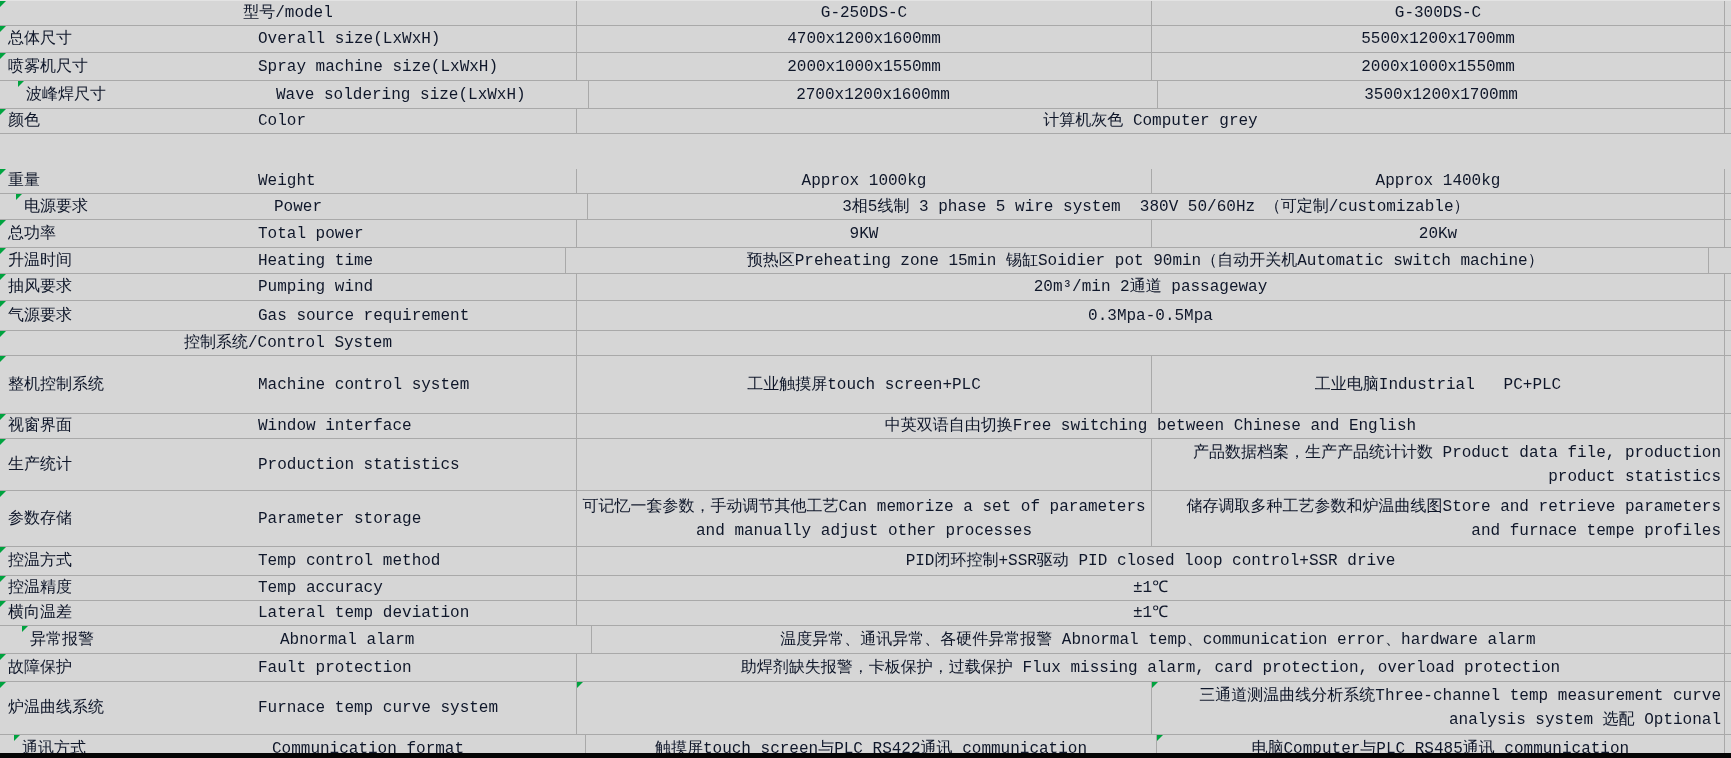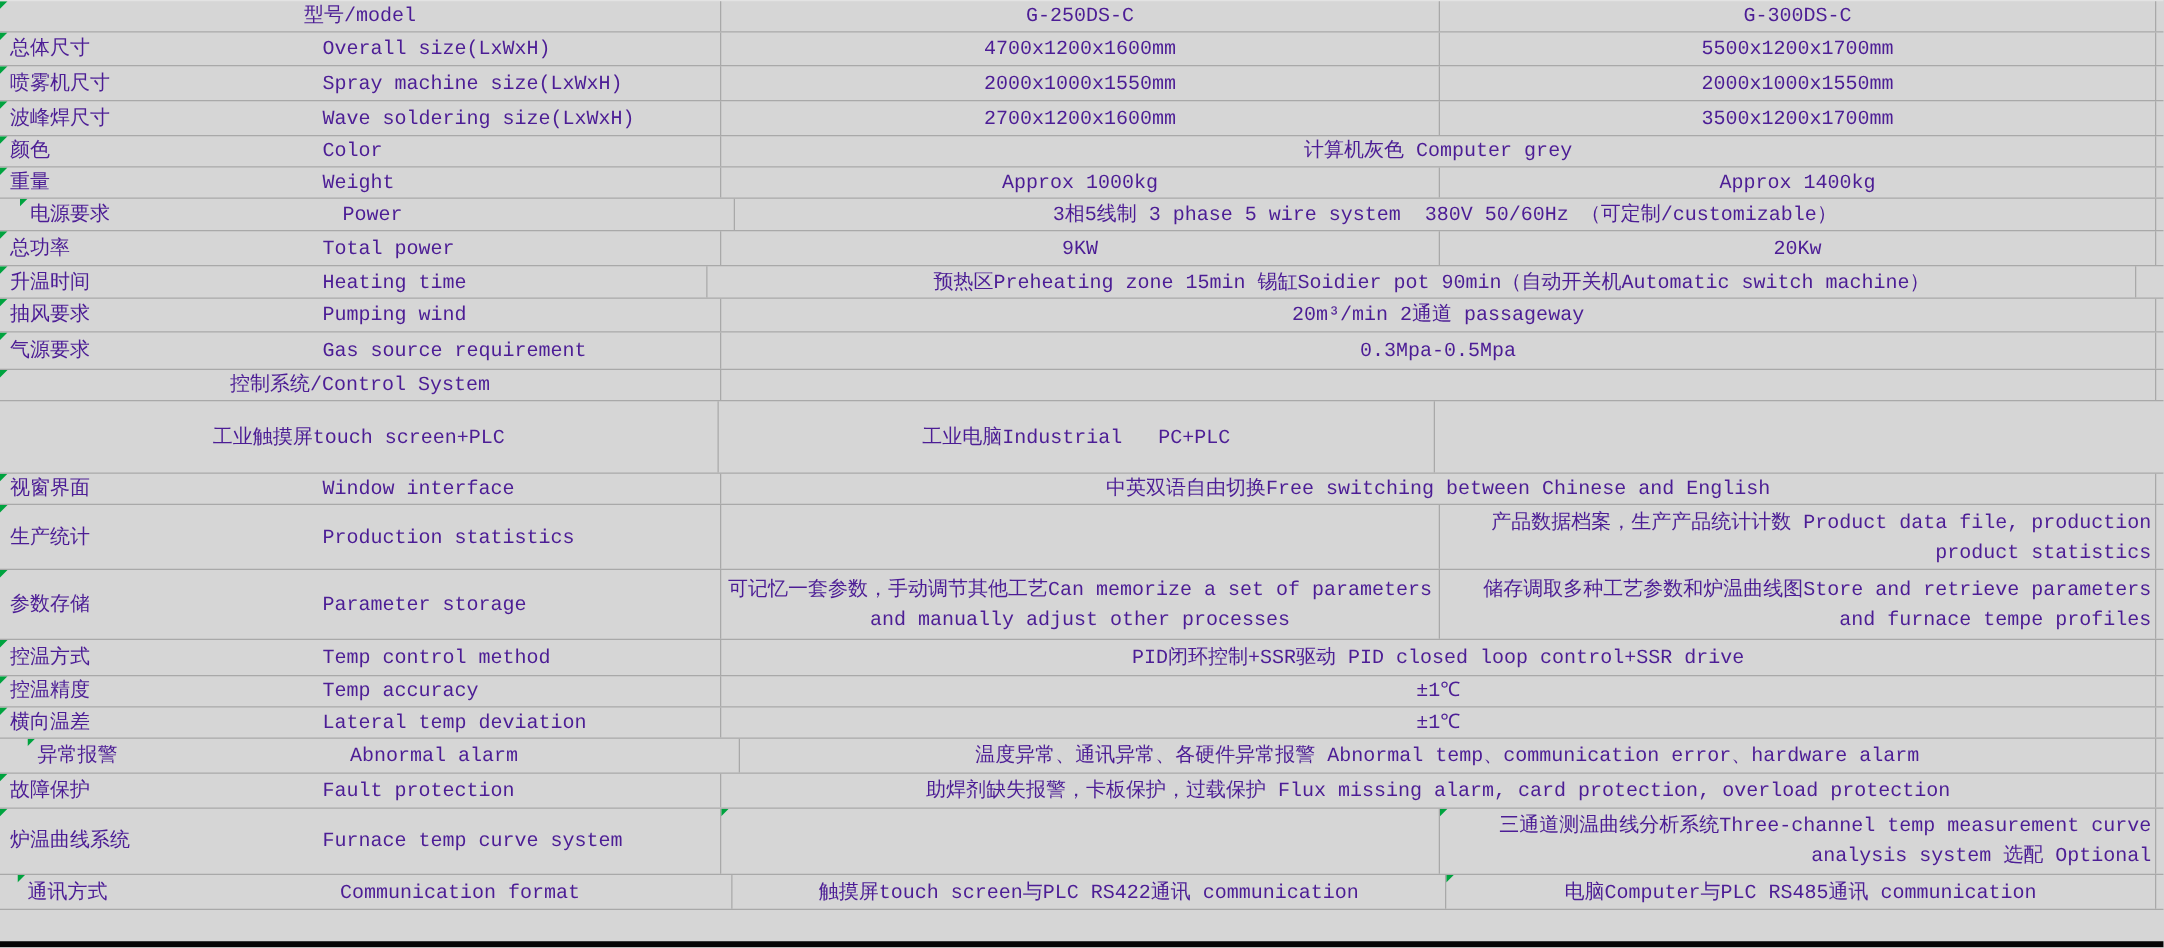--- a/index.html
+++ b/index.html
@@ -1,18 +1,18 @@
 <!DOCTYPE html>
 <html><head>
 <meta charset="utf-8">
 <style>
   html,body{margin:0;padding:0;background:#d6d6d6;}
   #screen{
     position:relative;width:1731px;height:758px;overflow:hidden;
-    background:#d6d6d6;color:#4c1d95;
+    background:#d6d6d6;color:#0f172a;
     font-family:"Liberation Mono","DejaVu Sans Mono",monospace;
     font-size:16px;
   }
   .table{position:absolute;top:0;left:0;width:1731px;border-top:1px solid #e3e3e3;}
   .row{display:flex;box-sizing:border-box;width:1731px;border-bottom:1px solid #a9a9a9;}
   .cell{
     position:relative;box-sizing:border-box;display:flex;align-items:center;
     justify-content:center;text-align:center;line-height:24px;overflow:hidden;
     padding:0 3px;
   }
@@ -67,21 +67,21 @@
           <span class="en">Spray machine size(LxWxH)</span>
         </div>
         <div class="cell v1">
           <span>2000x1000x1550mm</span>
         </div>
         <div class="cell v2">
           <span>2000x1000x1550mm</span>
         </div>
         <div class="cell sliver"></div>
       </div>
-      <div class="row" style="height: 28px;">
+      <div class="row" style="height: 28px; padding-left: 18px;">
         <div class="cell label">
           <span class="tri"></span>
           <span class="cn">波峰焊尺寸</span>
           <span class="en">Wave soldering size(LxWxH)</span>
         </div>
         <div class="cell v1">
           <span>2700x1200x1600mm</span>
         </div>
         <div class="cell v2">
           <span>3500x1200x1700mm</span>
@@ -92,21 +92,21 @@
         <div class="cell label">
           <span class="tri"></span>
           <span class="cn">颜色</span>
           <span class="en">Color</span>
         </div>
         <div class="cell merged">
           <span>计算机灰色 Computer grey</span>
         </div>
         <div class="cell sliver"></div>
       </div>
-      <div class="row" style="height: 25px;">
+      <div class="row" style="height: 25px; margin-top: 35px;">
         <div class="cell label">
           <span class="tri"></span>
           <span class="cn">重量</span>
           <span class="en">Weight</span>
         </div>
         <div class="cell v1">
           <span>Approx 1000kg</span>
         </div>
         <div class="cell v2">
           <span>Approx 1400kg</span>
@@ -173,20 +173,25 @@
       </div>
       <div class="row" style="height: 25px;">
         <div class="cell label centered">
           <span class="tri"></span>
           <span>控制系统/Control System</span>
         </div>
         <div class="cell merged"></div>
         <div class="cell sliver"></div>
       </div>
       <div class="row" style="height: 58px;">
+        <div class="cell label">
+          <span class="tri"></span>
+          <span class="cn">整机控制系统</span>
+          <span class="en">Machine control system</span>
+        </div>
         <div class="cell v1">
           <span>工业触摸屏touch screen+PLC</span>
         </div>
         <div class="cell v2">
           <span>工业电脑Industrial&nbsp;&nbsp; PC+PLC</span>
         </div>
         <div class="cell sliver"></div>
       </div>
       <div class="row" style="height: 25px;">
         <div class="cell label">

